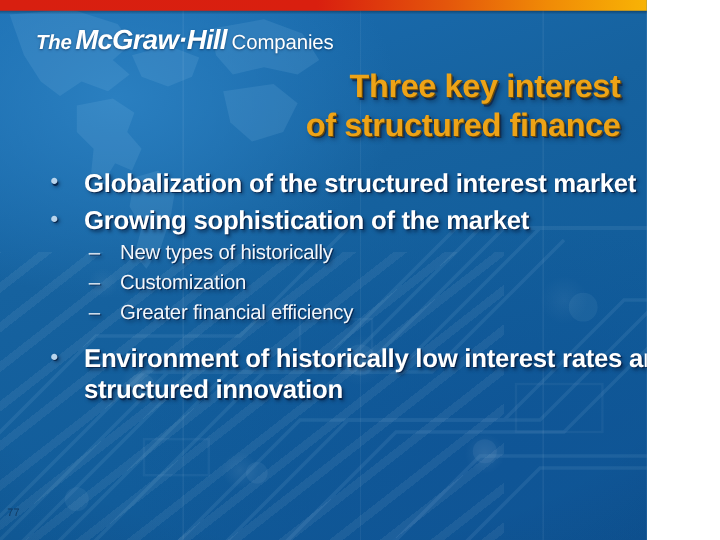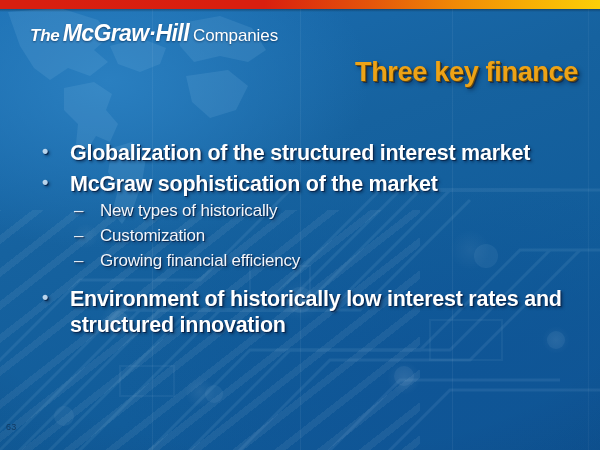--- a/index.html
+++ b/index.html
@@ -2,21 +2,21 @@
 <html><head>
 <meta charset="utf-8">
 <style>
   html, body {
     margin: 0;
     padding: 0;
     background: #ffffff;
   }
   .slide {
     position: relative;
-    width: 600px;
+    width: 539px;
     height: 450px;
     overflow: hidden;
     background: #1565a8;
     font-family: "Liberation Sans", sans-serif;
     -webkit-font-smoothing: antialiased;
   }
 
   
   .bg-base {
     position: absolute;
@@ -260,52 +260,53 @@
   <div class="bg-vignette"></div>
 
   <div class="top-bar"></div>
   <div class="top-bar-shadow"></div>
 
   <div class="logo">
     <span class="lg-the">The</span><span class="lg-name">McGraw·Hill</span><span class="lg-companies">Companies</span>
   </div>
 
   <div class="title">
-    <span class="tl">Three key finance</span>
+    <span class="tl">Three key interest</span>
+    <span class="tl">of structured finance</span>
   </div>
 
   <div class="body">
 
     <div class="lvl1">
       <span class="mk">•</span>
       <span class="tx">Globalization of the structured interest market</span>
     </div>
 
     <div class="lvl1">
       <span class="mk">•</span>
-      <span class="tx">McGraw sophistication of the market</span>
+      <span class="tx">Growing sophistication of the market</span>
     </div>
 
     <div class="lvl2">
       <span class="mk">–</span>
       <span class="tx">New types of historically</span>
     </div>
 
     <div class="lvl2">
       <span class="mk">–</span>
       <span class="tx">Customization</span>
     </div>
 
     <div class="lvl2">
       <span class="mk">–</span>
-      <span class="tx">Growing financial efficiency</span>
+      <span class="tx">Greater financial efficiency</span>
     </div>
 
     <div class="lvl1 gap-before">
       <span class="mk">•</span>
       <span class="tx">Environment of historically low interest rates and structured innovation</span>
     </div>
 
   </div>
 
-  <div class="page-no">63</div>
+  <div class="page-no">77</div>
 
 </div>
 
 </body></html>

